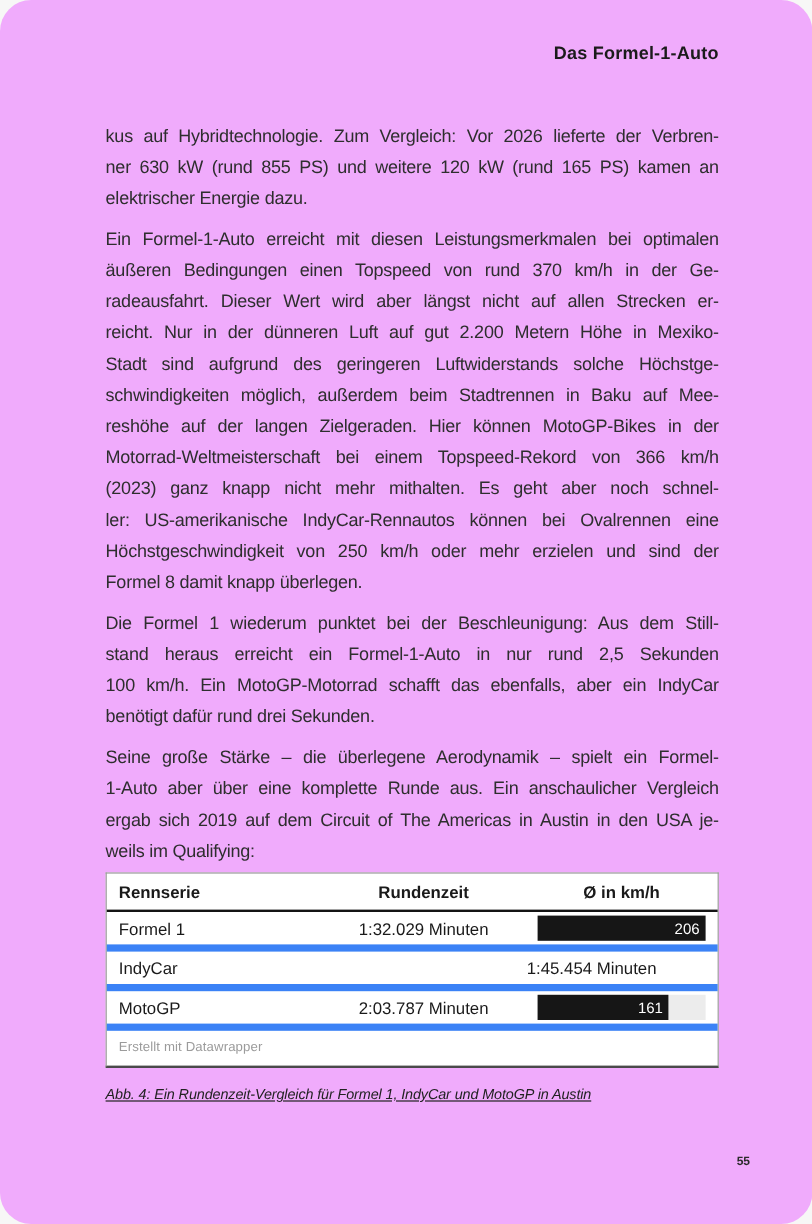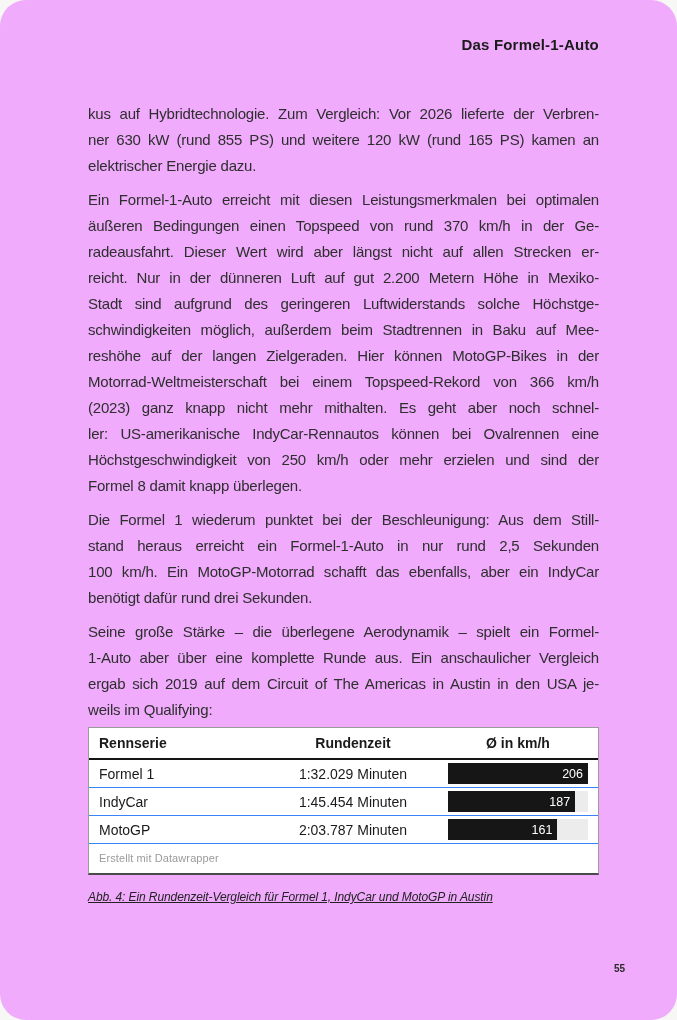--- a/index.html
+++ b/index.html
@@ -56,21 +56,21 @@
     display: flex; align-items: center;
     height: 30px;
     padding: 0 10px;
     font-weight: bold;
     border-bottom: 2px solid #141414;
   }
   .dw-row {
     display: flex; align-items: center;
     height: 27px;
     padding: 0 10px;
-    border-bottom: 1px solid #3b82f6;
+    border-bottom: 6px solid #3b82f6;
   }
   .col-serie { flex: 1; text-align: left; }
   .col-zeit  { width: 190px; text-align: center; }
   .col-kmh   { width: 140px; text-align: center; }
   .bar-track {
     width: 140px; height: 21px;
     background: #ececec;
     position: relative;
   }
   .bar-fill {
@@ -162,25 +162,20 @@
             <span class="col-zeit">1:32.029 Minuten</span>
             <span class="bar-track">
               <span class="bar-fill" style="width: 100%; background: rgb(22, 22, 22);">
                 <span class="bar-value">206</span>
               </span>
             </span>
           </div>
           <div class="dw-row">
             <span class="col-serie">IndyCar</span>
             <span class="col-zeit">1:45.454 Minuten</span>
-            <span class="bar-track">
-              <span class="bar-fill" style="width: 90.8%; background: rgb(22, 22, 22);">
-                <span class="bar-value">187</span>
-              </span>
-            </span>
           </div>
           <div class="dw-row">
             <span class="col-serie">MotoGP</span>
             <span class="col-zeit">2:03.787 Minuten</span>
             <span class="bar-track">
               <span class="bar-fill" style="width: 78.2%; background: rgb(22, 22, 22);">
                 <span class="bar-value">161</span>
               </span>
             </span>
           </div>

